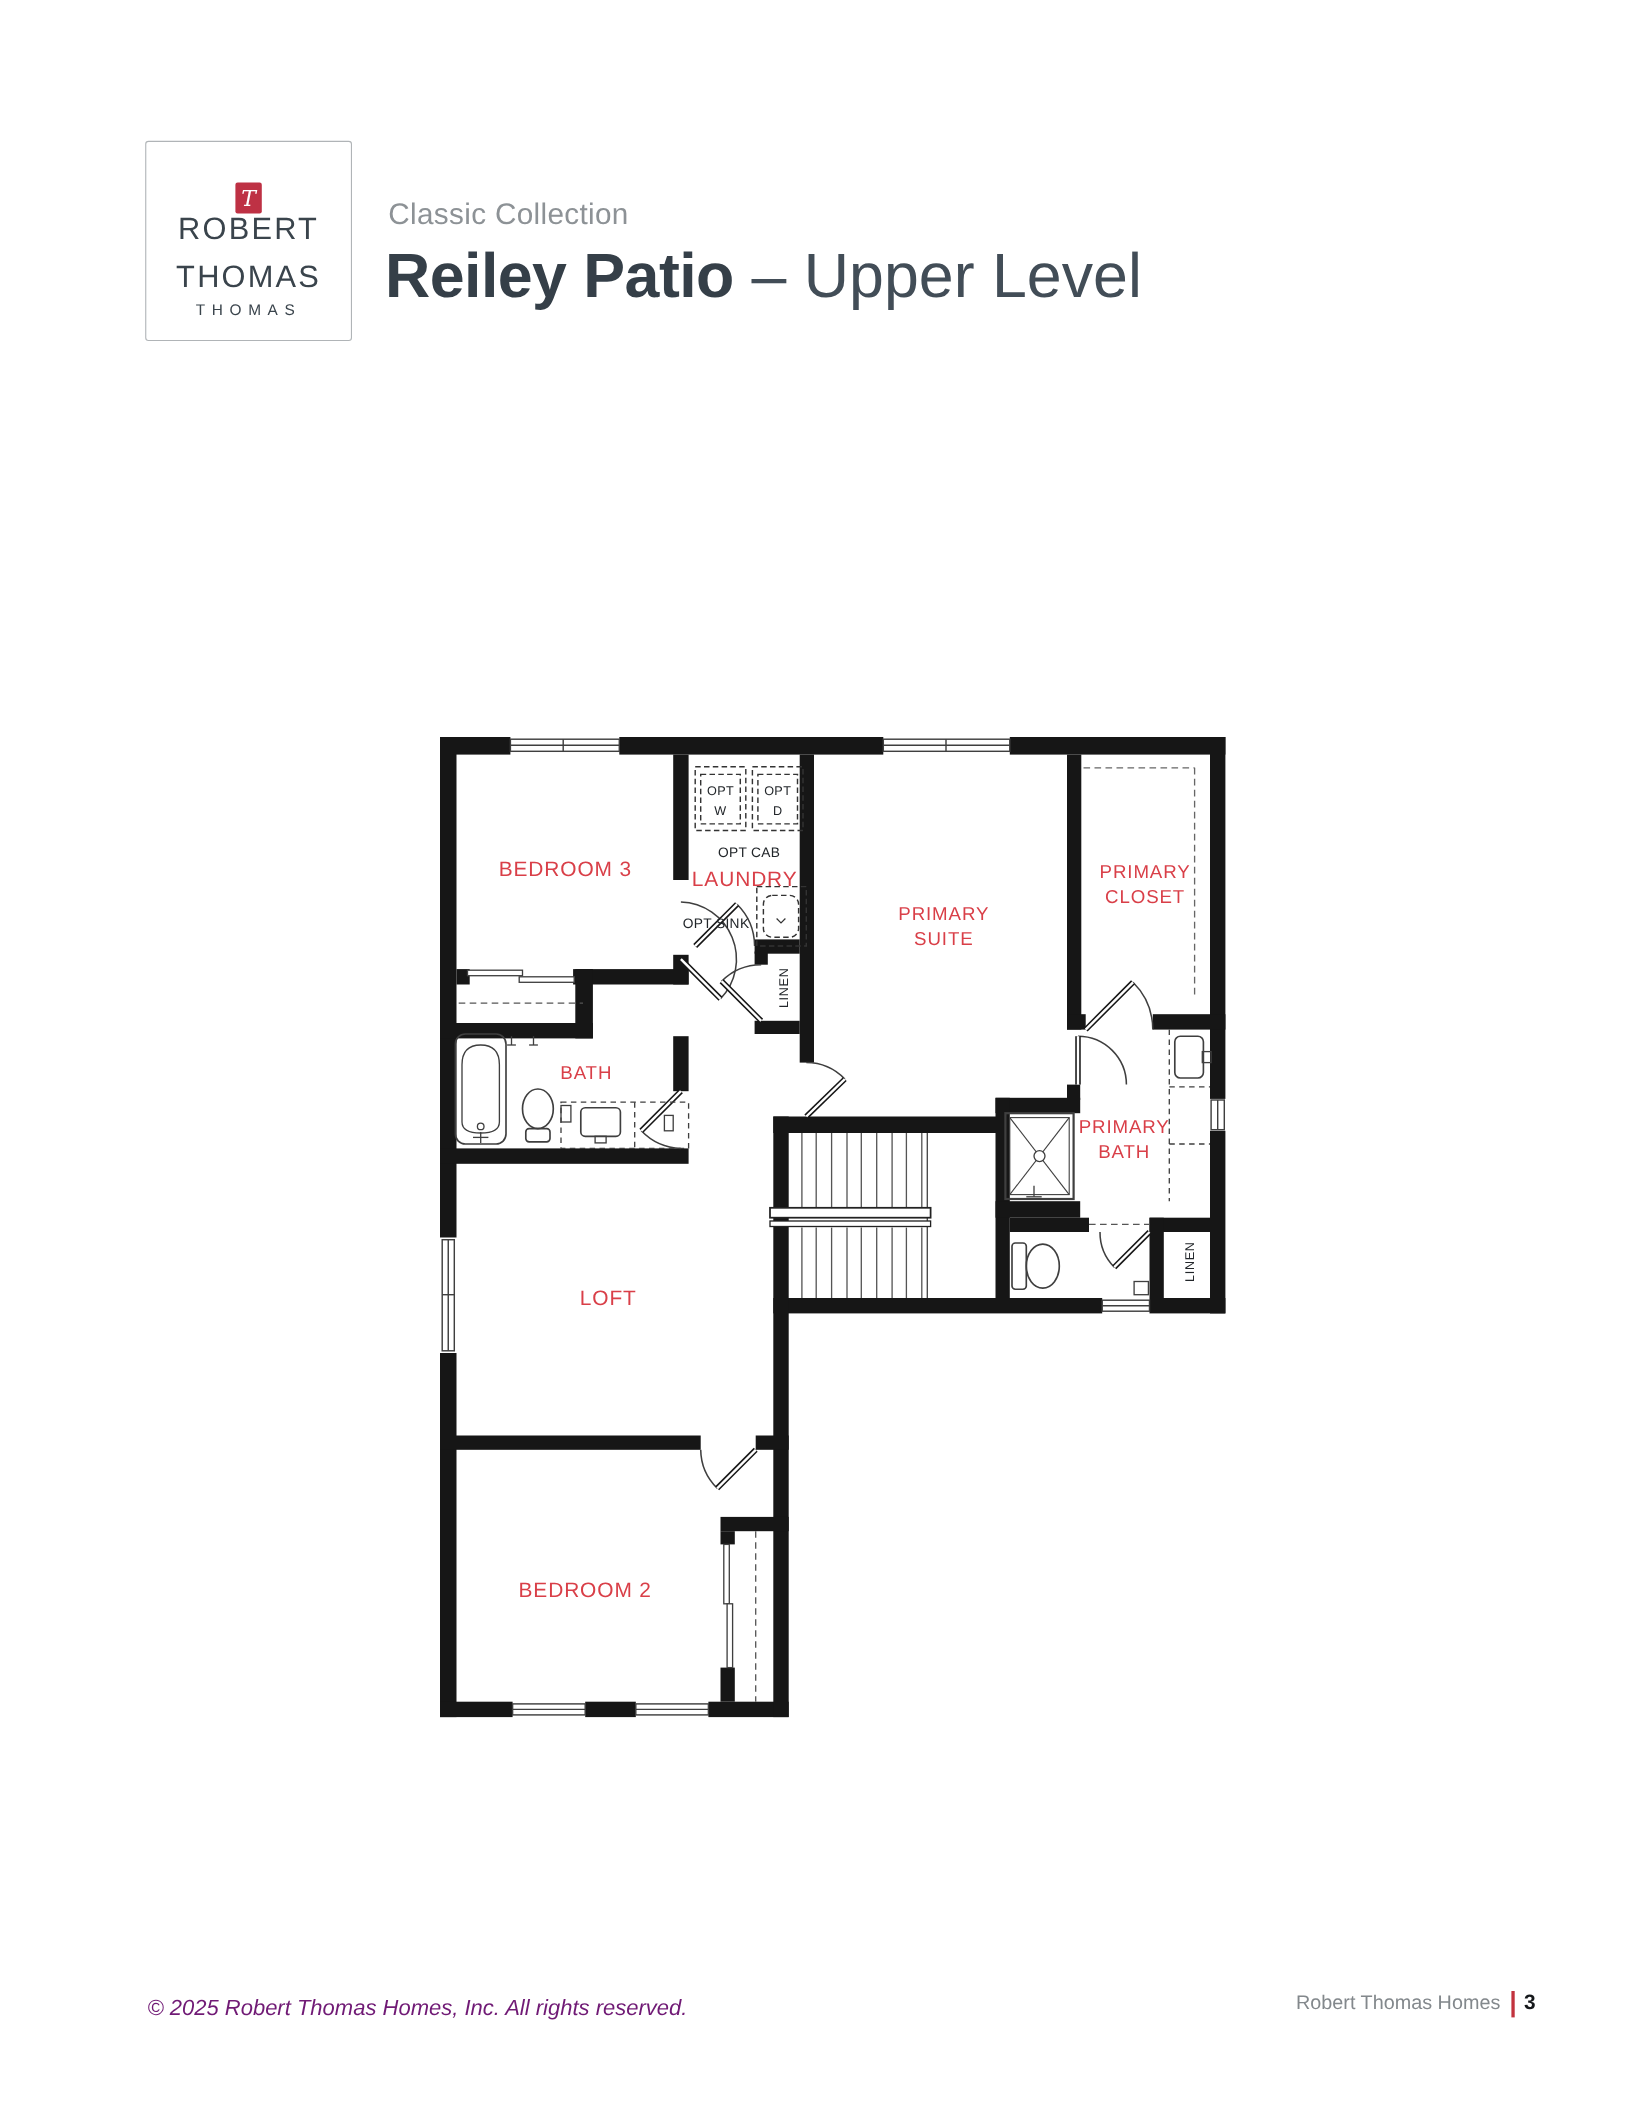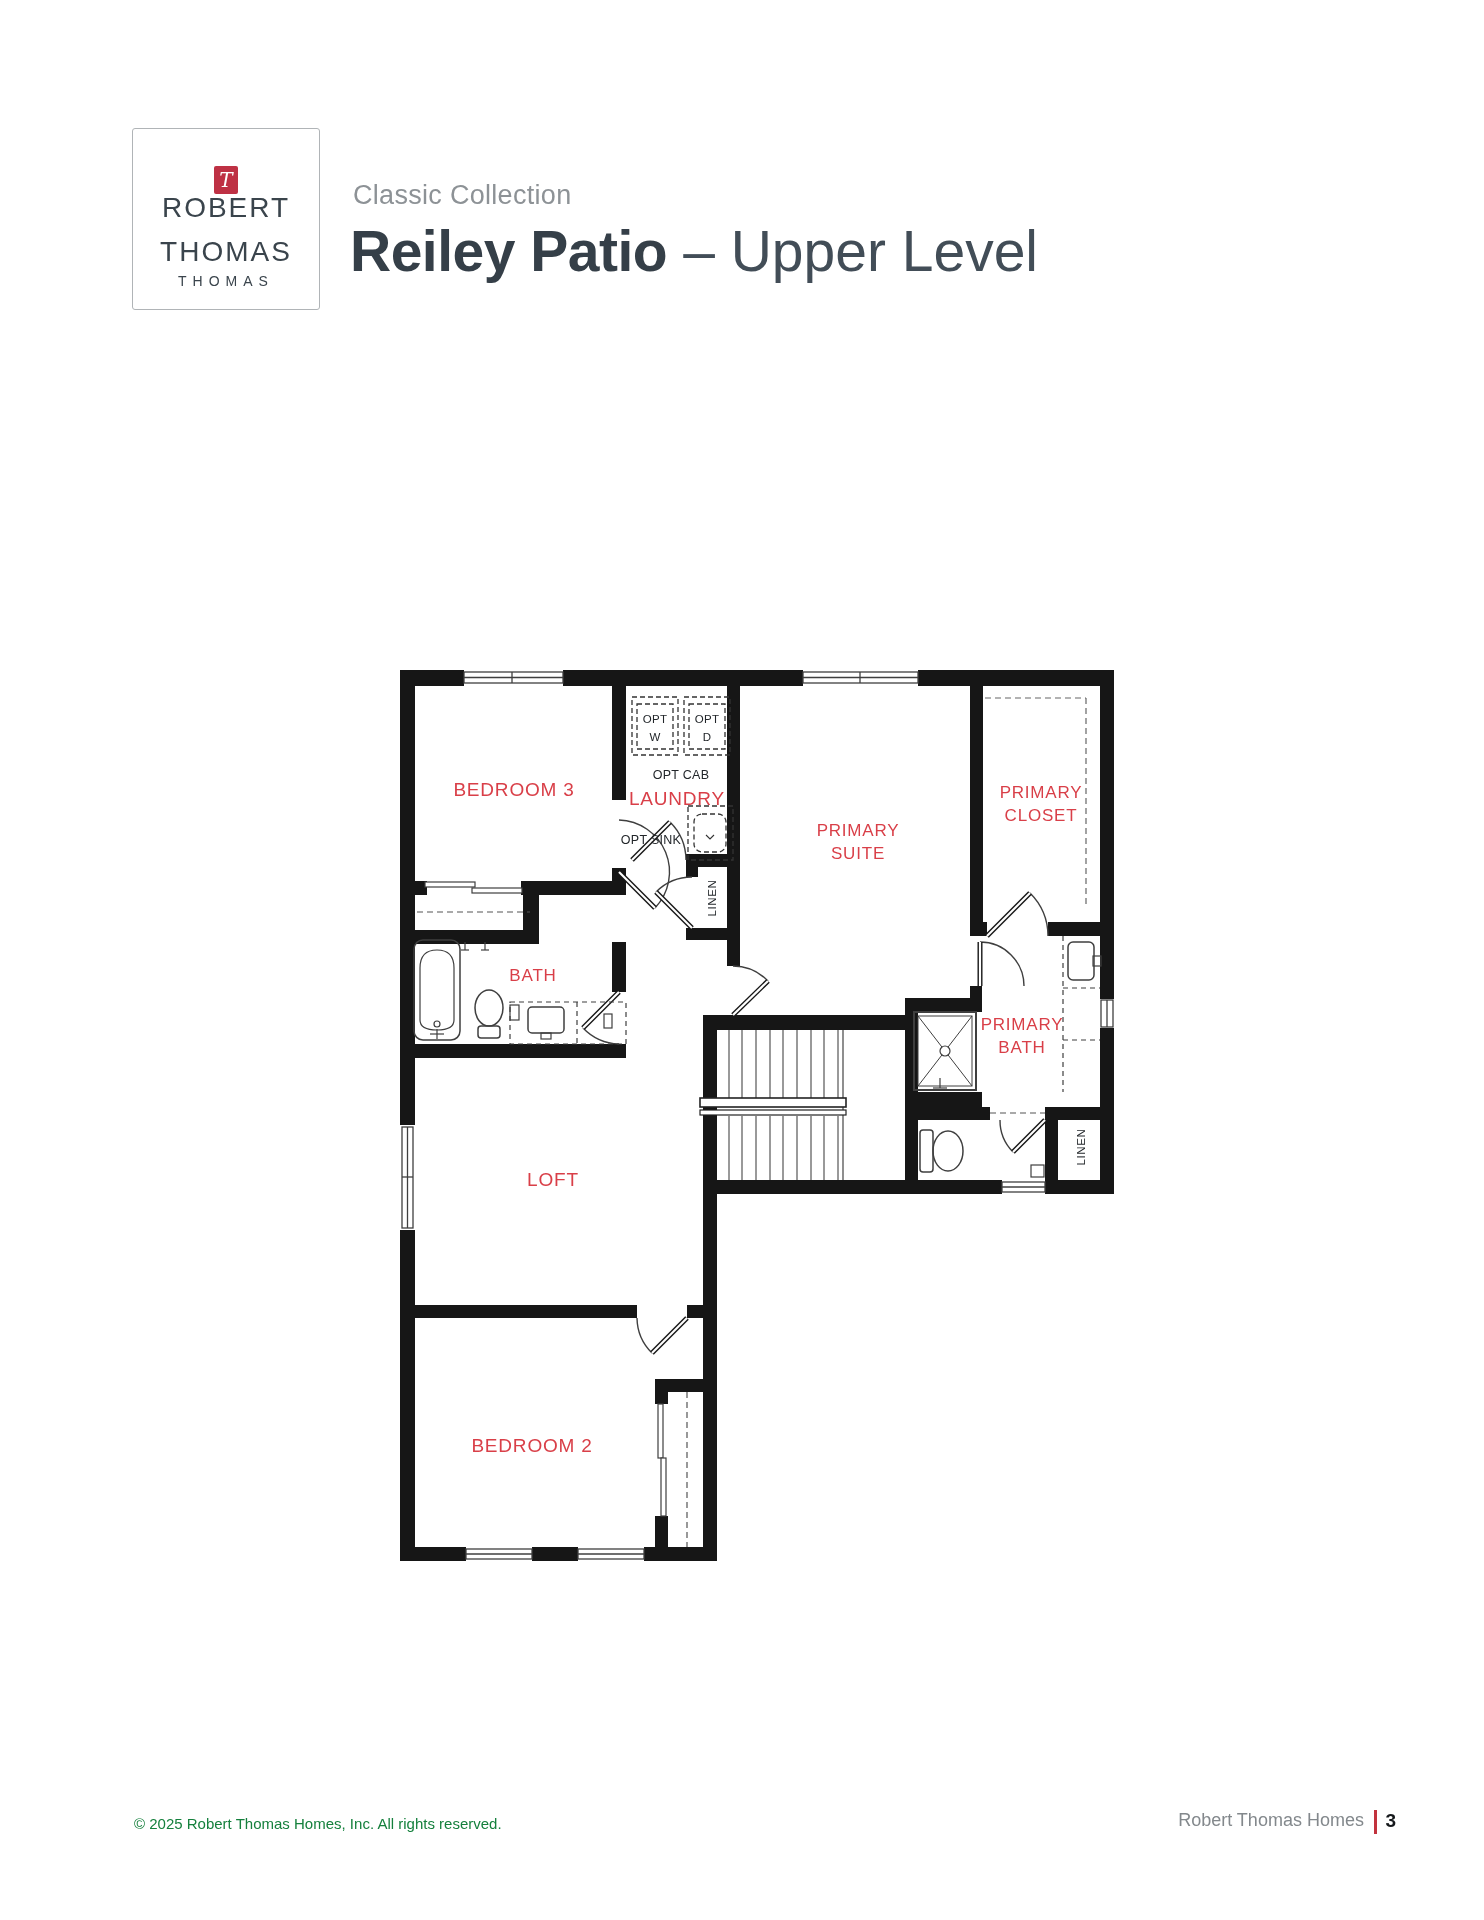--- a/index.html
+++ b/index.html
@@ -22,21 +22,21 @@
   .plan-title .name{font-size:57px;font-weight:700;color:#353f48;letter-spacing:-.5px;}
   .plan-title .suffix{font-size:57px;font-weight:400;color:#424d57;margin-left:16px;}
   
   .plan-svg{position:absolute;left:390px;top:655px;}
   .room-label{fill:#D93F48;font-size:17px;letter-spacing:.8px;font-weight:500;text-anchor:middle;}
   .room-label.big{font-size:19px;}
   .opt-label{fill:#22262a;font-size:11.5px;letter-spacing:.3px;text-anchor:middle;}
   .opt-label.wide{font-size:12.5px;}
   .linen-label{fill:#22262a;font-size:11.5px;letter-spacing:.6px;text-anchor:middle;}
   
-  .footer-left{position:absolute;left:134px;top:1815px;font-size:15px;color:#15803d;}
+  .footer-left{position:absolute;left:134px;top:1815px;font-size:20px;color:#701a75;font-style:italic;}
   .footer-right{position:absolute;right:88px;top:1810px;display:flex;}
   .footer-brand{font-size:18px;color:#83888c;}
   .footer-bar{width:3.5px;height:24px;background:#C2333E;margin:0 8px 0 10px;}
   .footer-page{font-size:19px;font-weight:700;color:#15181b;}
 </style>
 </head>
 <body>
 
 <div class="page">
 

